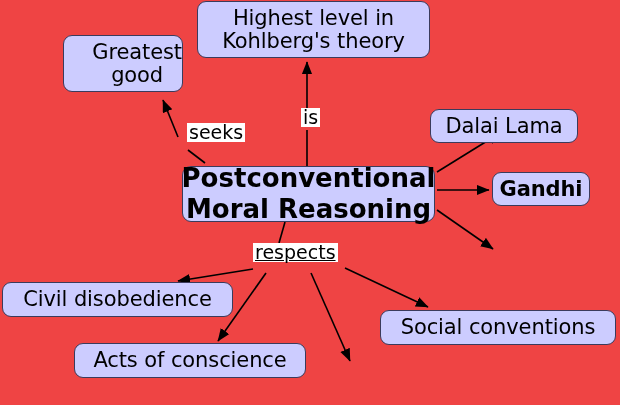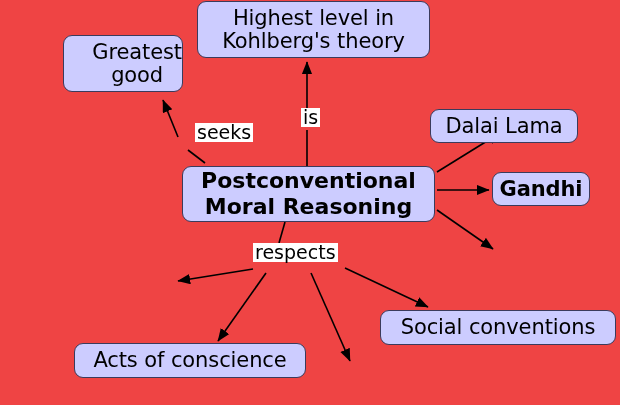--- a/index.html
+++ b/index.html
@@ -35,21 +35,21 @@
     text-align: center;
     color: #000000;
     font-size: 21px;
     line-height: 1.06;
     letter-spacing: -0.1px;
     white-space: pre-line;
     z-index: 3;
   }
   .node.central {
     font-weight: bold;
-    font-size: 22px;
+    font-size: 26px;
     line-height: 1.18;
     letter-spacing: 0px;
   }
   .edge-label {
     position: absolute;
     color: #000000;
     font-size: 19px;
     line-height: 1;
     background: #ffffff;
     padding: 0 2px;
@@ -113,35 +113,38 @@
   <div class="node central" style="left:182px; top:166px; width:253px; height:56px;">
     <span>Postconventional
 Moral Reasoning</span>
   </div>
 
   <div class="node" style="left:492px; top:172px; width:98px; height:34px;font-weight:bold;">
     <span>Gandhi</span>
   </div>
 
 
+  <div class="node" style="left:2px; top:282px; width:231px; height:35px;">
+    <span>Civil disobedience</span>
+  </div>
 
   <div class="node" style="left:74px; top:343px; width:232px; height:35px;">
     <span>Acts of conscience</span>
   </div>
 
   <div class="node" style="left:380px; top:310px; width:236px; height:35px;">
     <span>Social conventions</span>
   </div>
 
 
   <div class="edge-label" style="left:301px; top:108px;">
     <span>is</span>
   </div>
 
-  <div class="edge-label" style="left:195px; top:123px;">
+  <div class="edge-label" style="left:187px; top:123px;">
     <span>seeks</span>
   </div>
 
-  <div class="edge-label" style="left:253px; top:243px;">
+  <div class="edge-label" style="left:253px; top:243px;text-decoration:underline;">
     <span>respects</span>
   </div>
 
 </div>
 
 </body></html>

